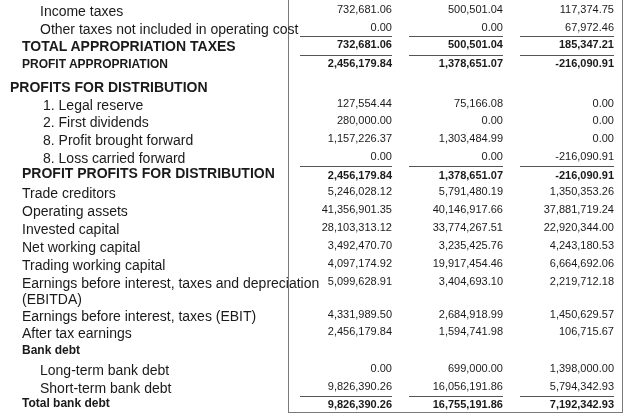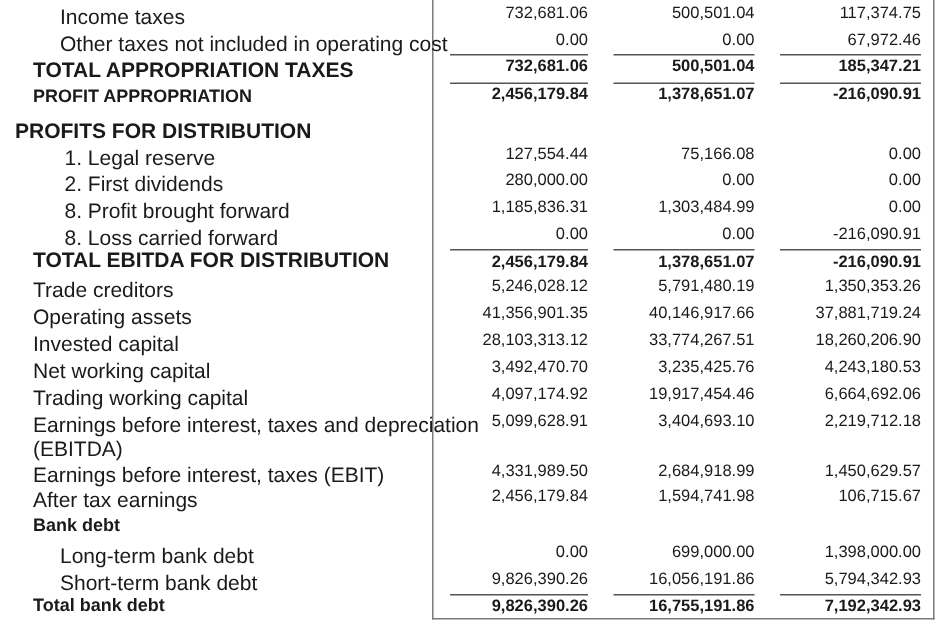--- a/index.html
+++ b/index.html
@@ -70,32 +70,32 @@
   <span class="val c3">0.00</span>
 </div>
 <div class="row" style="top:114px">
   <span class="lbl" style="left:43px">2.  First dividends</span>
   <span class="val c1">280,000.00</span>
   <span class="val c2">0.00</span>
   <span class="val c3">0.00</span>
 </div>
 <div class="row" style="top:132px">
   <span class="lbl" style="left:43px">8.  Profit brought forward</span>
-  <span class="val c1">1,185,836.31</span>
+  <span class="val c1">1,157,226.37</span>
   <span class="val c2">1,303,484.99</span>
   <span class="val c3">0.00</span>
 </div>
 <div class="row" style="top:150px">
   <span class="lbl" style="left:43px">8.  Loss carried forward</span>
   <span class="val c1">0.00</span>
   <span class="val c2">0.00</span>
   <span class="val c3">-216,090.91</span>
 </div>
 <div class="row" style="top:165px">
-  <span class="lbl b" style="left:22px">TOTAL EBITDA FOR DISTRIBUTION</span>
+  <span class="lbl b" style="left:22px">PROFIT PROFITS FOR DISTRIBUTION</span>
 </div>
 <div class="row" style="top:169px">
   <span class="val c1 b">2,456,179.84</span>
   <span class="val c2 b">1,378,651.07</span>
   <span class="val c3 b">-216,090.91</span>
 </div>
 <div class="row" style="top:185px">
   <span class="lbl" style="left:22px">Trade creditors</span>
   <span class="val c1">5,246,028.12</span>
   <span class="val c2">5,791,480.19</span>
@@ -104,21 +104,21 @@
 <div class="row" style="top:203px">
   <span class="lbl" style="left:22px">Operating assets</span>
   <span class="val c1">41,356,901.35</span>
   <span class="val c2">40,146,917.66</span>
   <span class="val c3">37,881,719.24</span>
 </div>
 <div class="row" style="top:221px">
   <span class="lbl" style="left:22px">Invested capital</span>
   <span class="val c1">28,103,313.12</span>
   <span class="val c2">33,774,267.51</span>
-  <span class="val c3">18,260,206.90</span>
+  <span class="val c3">22,920,344.00</span>
 </div>
 <div class="row" style="top:239px">
   <span class="lbl" style="left:22px">Net working capital</span>
   <span class="val c1">3,492,470.70</span>
   <span class="val c2">3,235,425.76</span>
   <span class="val c3">4,243,180.53</span>
 </div>
 <div class="row" style="top:257px">
   <span class="lbl" style="left:22px">Trading working capital</span>
   <span class="val c1">4,097,174.92</span>

